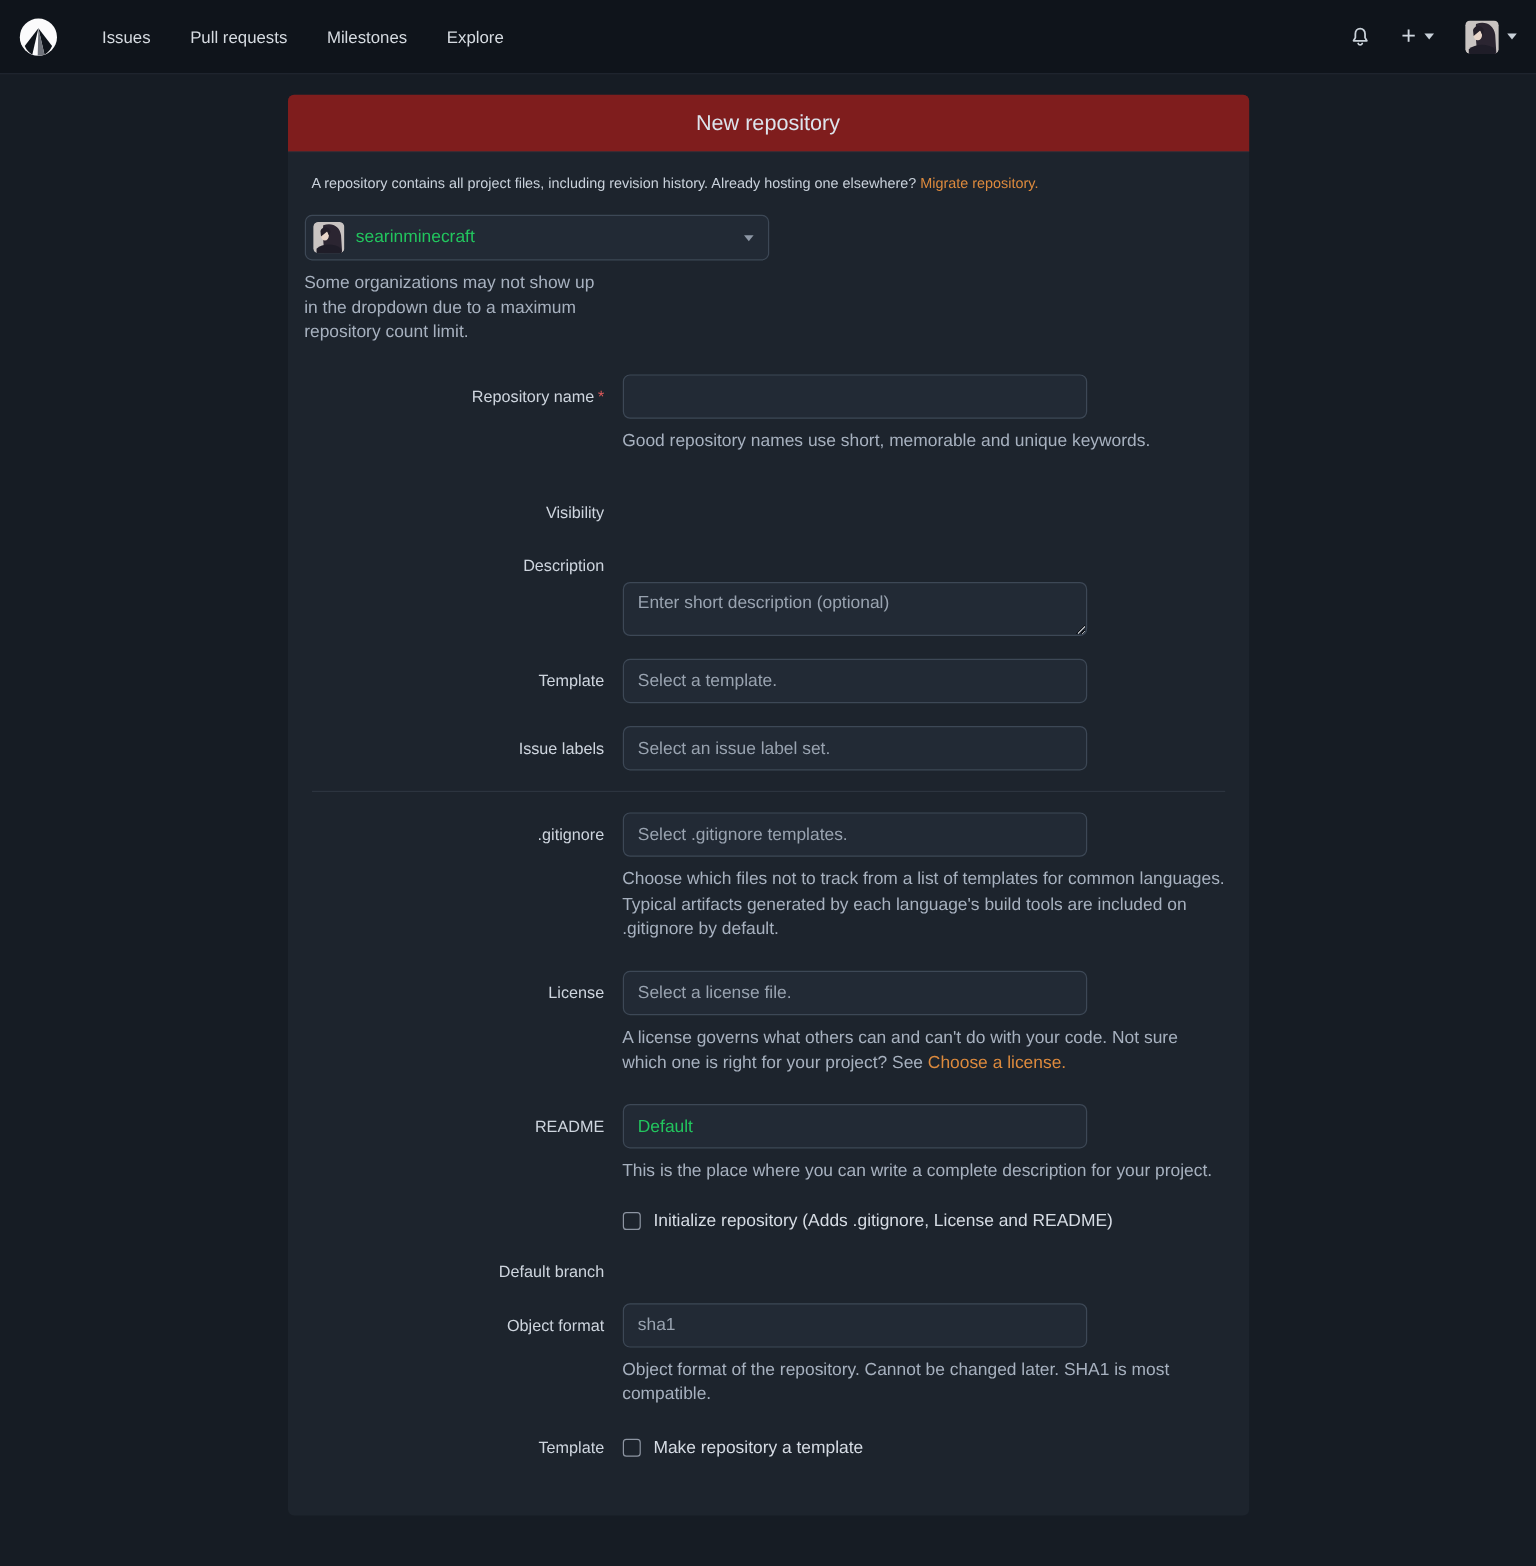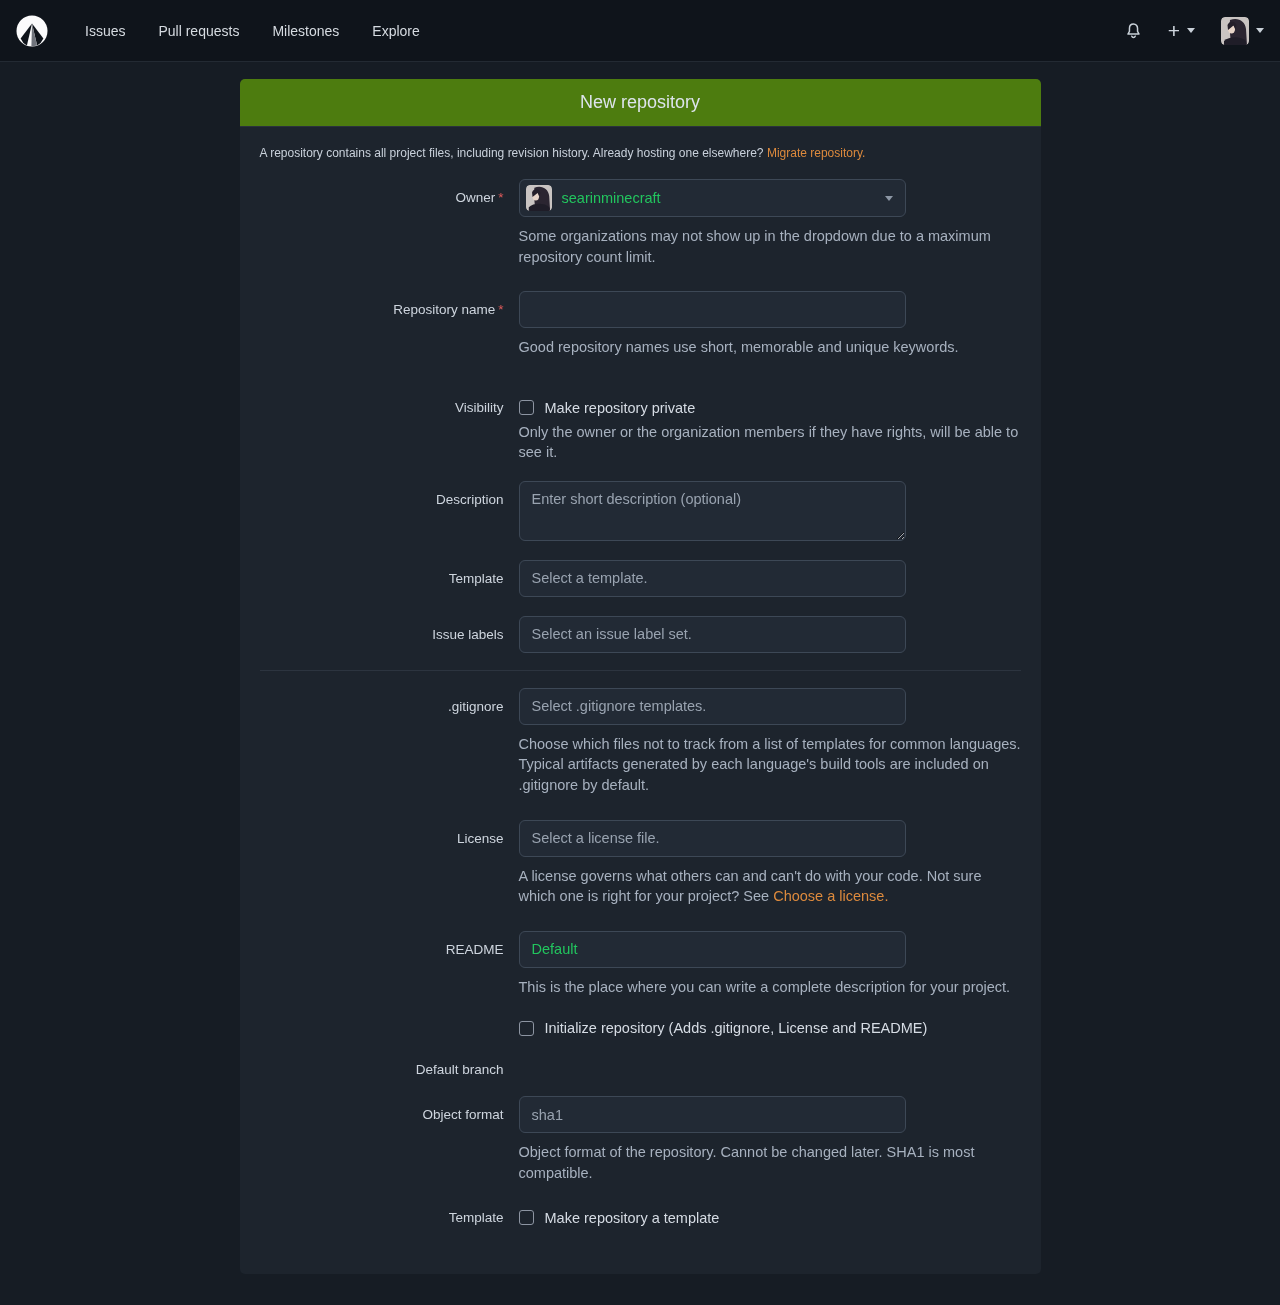--- a/index.html
+++ b/index.html
@@ -23,39 +23,39 @@
   .nav-links{display:flex;align-items:center;margin-left:37px;gap:33px;}
   .nav-link{color:#d6dbe1;font-size:14px;cursor:pointer;white-space:nowrap;}
   .nav-right{margin-left:auto;display:flex;align-items:center;gap:26px;}
   .icon-btn{display:flex;align-items:center;gap:7px;color:#c9d1d9;cursor:pointer;}
   .plus-glyph{font-size:21px;line-height:1;font-weight:300;color:#cfd6de;}
   .caret{width:0;height:0;border-left:4px solid transparent;border-right:4px solid transparent;border-top:5px solid #c9d1d9;}
   .avatar-sm{width:28px;height:28px;border-radius:4px;display:block;}
   
   .panel{width:801px;margin:17px auto 47px;background:#1d242d;border-radius:5px;}
   .panel-header{
-    background:#4d7c0f;border-bottom:1px solid #2a323c;border-radius:5px 5px 0 0;
+    background:#7f1d1d;border-bottom:1px solid #2a323c;border-radius:5px 5px 0 0;
     text-align:center;padding:13px 14px;
   }
   .panel-title{font-size:18px;font-weight:500;color:#dde4ec;}
   .panel-body{padding:14px 14px 17px;}
   .intro{font-size:12px;color:#c9d1db;margin:5px 6px 19px;}
   a.orange-link{color:var(--link-orange);text-decoration:none;cursor:pointer;}
   
   .frow{display:grid;grid-template-columns:250px minmax(0,1fr);column-gap:15px;margin-bottom:24px;}
   .flabel{text-align:right;color:#ced5de;font-size:13.5px;padding-top:11px;white-space:nowrap;}
   .frow.chk .flabel{padding-top:2px;}
   .req{color:var(--required-red);margin-left:3px;}
   .ctl{width:387px;}
   .tbox,.sbox{
     width:387px;background:#222a35;border:1px solid #3d4856;border-radius:6px;
     color:#d3dae3;font-family:"Liberation Sans",sans-serif;font-size:14.5px;
   }
   input.tbox{height:37px;padding:8px 12px;outline:none;}
-  textarea.tbox{height:60px;padding:9px 12px;resize:vertical;outline:none;display:block;}
+  textarea.tbox{height:45px;padding:9px 12px;resize:vertical;outline:none;display:block;margin-top:32px;}
   .tbox::placeholder{color:#99a3b0;opacity:1;}
   .sbox{min-height:37px;padding:8px 12px;display:flex;align-items:center;gap:10px;cursor:pointer;}
   .sbox .ph{color:#99a3b0;}
   .sbox .val{color:#22c55e;}
   .sbox .sel-caret{margin-left:auto;width:0;height:0;border-left:4px solid transparent;border-right:4px solid transparent;border-top:5px solid #8d97a5;}
   .sbox.owner{padding:5px 12px 5px 6px;}
   .avatar-xs{width:26px;height:26px;border-radius:4px;display:block;flex:0 0 auto;}
   .fhelp{margin-top:9px;max-width:503px;color:#a7b1bf;font-size:14.5px;line-height:1.42;}
   .chkline{display:flex;align-items:center;gap:11px;padding-top:2px;cursor:pointer;}
   .chkbox{
@@ -115,21 +115,20 @@
 
 <main class="panel">
   <div class="panel-header">
     <span class="panel-title">New repository</span>
   </div>
   <div class="panel-body">
 
     <p class="intro"><span>A repository contains all project files, including revision history. Already hosting one elsewhere? </span><a class="orange-link">Migrate repository.</a></p>
 
     <div class="frow">
-      <div class="flabel"><span>Owner</span><span class="req">*</span></div>
       <div>
         <div class="ctl sbox owner">
           <svg class="avatar-xs" viewBox="0 0 28 28">
             <rect width="28" height="28" rx="4" fill="#c9c4c2"></rect>
             <path d="M9 3 C17 0 24 4 25 12 L26 28 L10 28 C9.5 19 8 12 9 3 Z" fill="#2b2531"></path>
             <ellipse cx="10.5" cy="12" rx="3.6" ry="4.6" fill="#e8d5c9"></ellipse>
             <path d="M6.5 8 C8 3.5 14 3.5 15.5 8 L14.5 13 L12.5 8.5 L7 13 Z" fill="#241f2a"></path>
             <path d="M3 24 C8 19 20 19 25 24 L25 28 L3 28 Z" fill="#1f1d28"></path>
           </svg>
           <span class="val">searinminecraft</span>
@@ -142,27 +141,20 @@
     <div class="frow" style="margin-bottom:19px;">
       <div class="flabel"><span>Repository name</span><span class="req">*</span></div>
       <div>
         <input class="ctl tbox" type="text" value="" style="">
         <div class="fhelp">Good repository names use short, memorable and unique keywords.</div>
       </div>
     </div>
 
     <div class="frow chk" style="margin-bottom:18px;margin-top:40px;">
       <div class="flabel">Visibility</div>
-      <div>
-        <label class="chkline">
-          <input type="checkbox" class="chkbox" style="">
-          <span class="chklabel">Make repository private</span>
-        </label>
-        <div class="fhelp" style="margin-top:6px;">Only the owner or the organization members if they have rights, will be able to see it.</div>
-      </div>
     </div>
 
     <div class="frow tight">
       <div class="flabel">Description</div>
       <div>
         <textarea class="ctl tbox" placeholder="Enter short description (optional)" style=""></textarea>
       </div>
     </div>
 
     <div class="frow tight">

